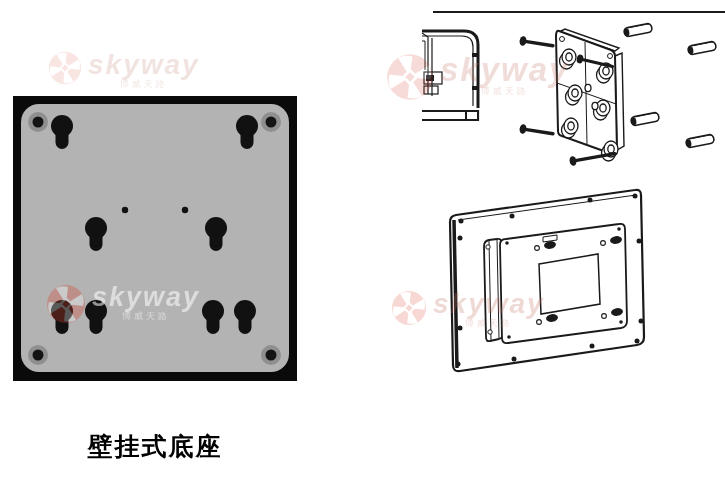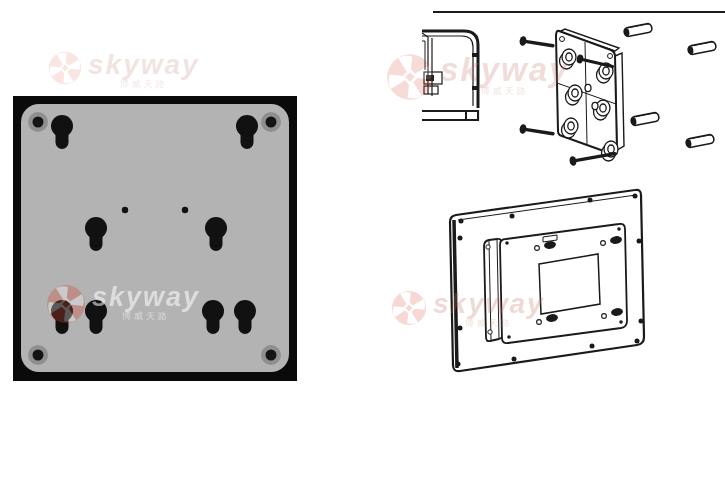--- a/index.html
+++ b/index.html
@@ -325,14 +325,15 @@
         <path d="M20,13 L27,20 L20,27 L13,20 Z"></path>
       </g>
       <path d="M20,16 L24,20 L20,24 L16,20 Z" fill="#d8402c"></path>
     </svg>
     <span class="wm-textcol">
       <span class="wm-brand">skyway</span>
       <span class="wm-tagline">博威天路</span>
     </span>
   </div>
 
+  <div class="caption caption-left">壁挂式底座</div>
 
 </div>
 
 </body></html>

